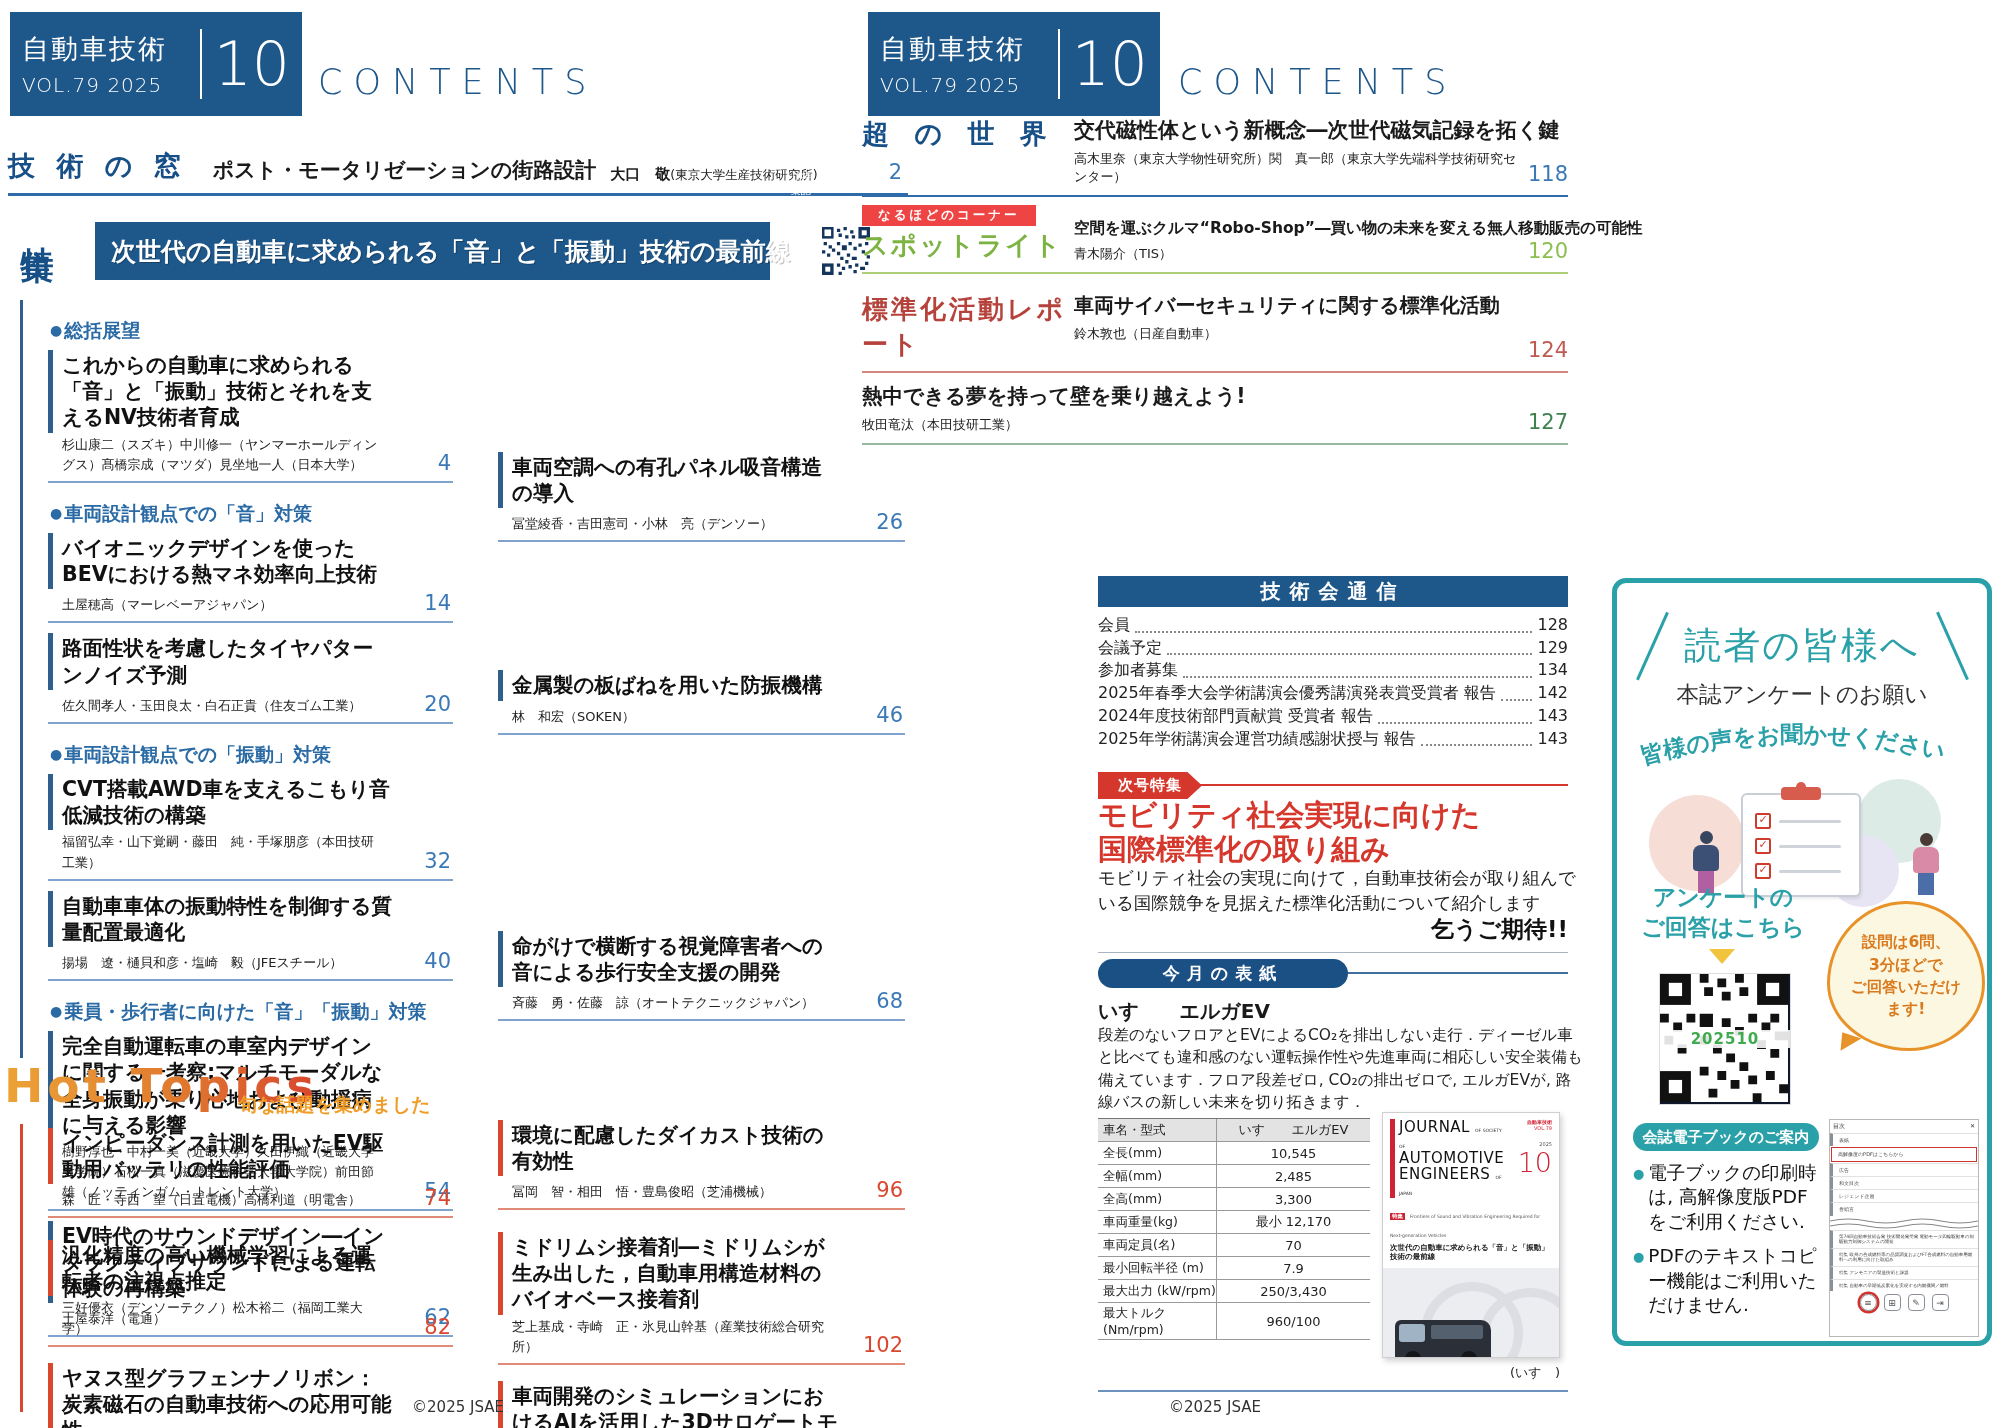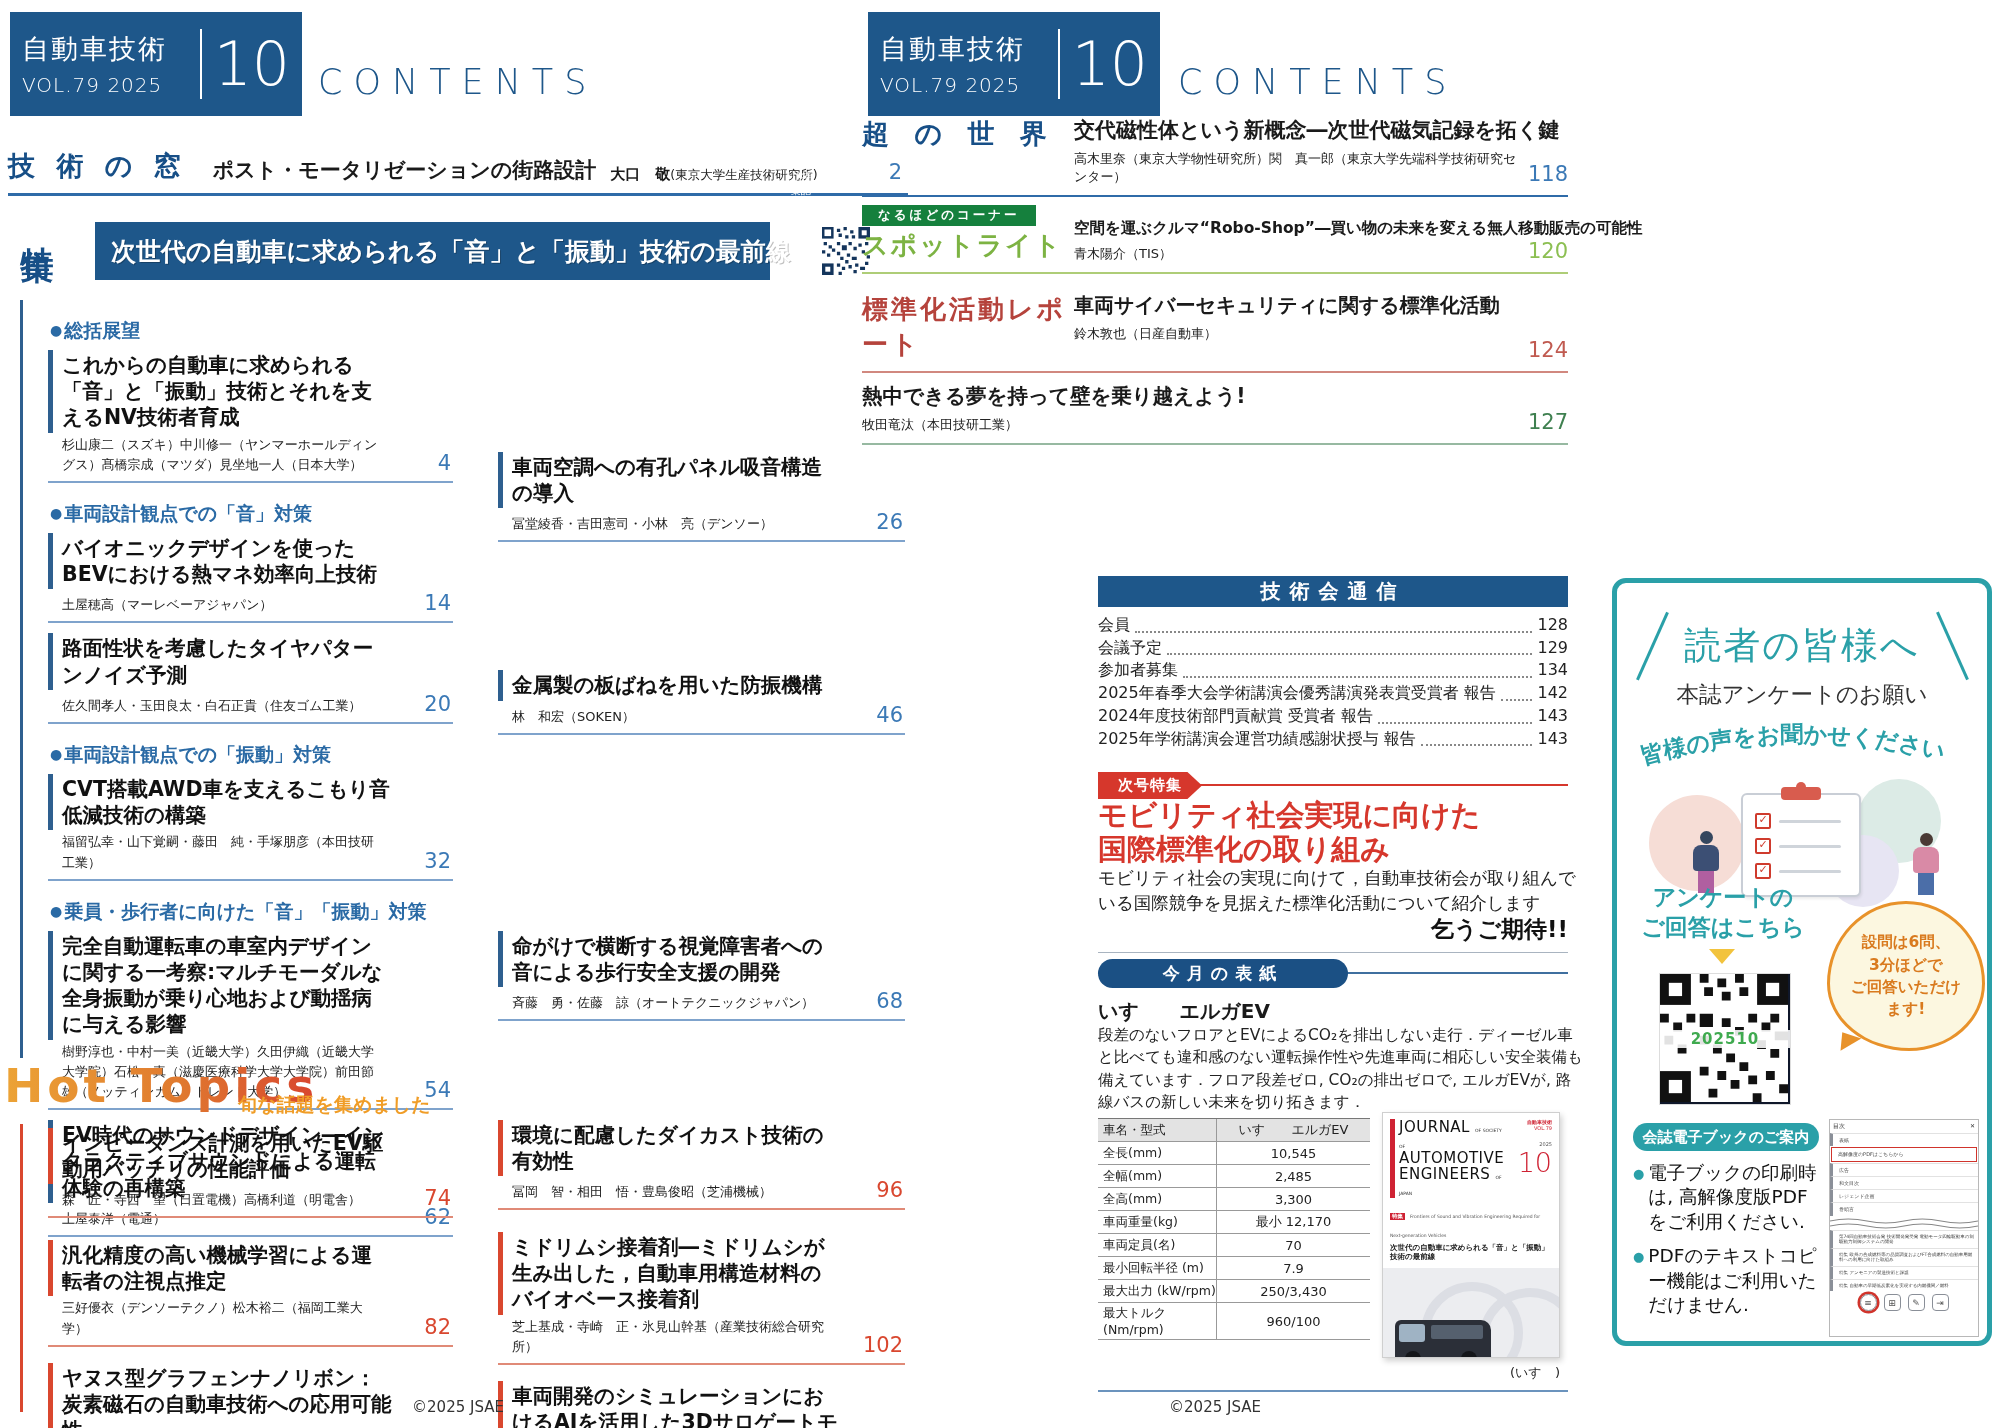--- a/index.html
+++ b/index.html
@@ -102,21 +102,21 @@
   .rsec .t{font-weight:bold;white-space:nowrap;}
   .rsec .au{font-size:13px;margin-top:6px;color:#222;}
   .rsec .pg{align-self:flex-end;margin-left:8px;font-size:21px;text-align:right;}
   .sec-blue{border-bottom:2.5px solid #2f6ba8;}
   .sec-blue .lab{font-size:27px;font-weight:bold;color:#174f87;letter-spacing:8px;}
   .sec-blue .t{font-size:21px;}
   .sec-blue .pg{color:#3b79b6;}
   .sec-green{border-bottom:2.5px solid #aecd77;}
   .sec-green .t{font-size:15.5px;padding-top:14px;}
   .sec-green .pg{color:#8cbf52;}
-  .badge-green{display:inline-block;background:#15803d;color:#fff;font-size:12.5px;
+  .badge-green{display:inline-block;background:#ef4444;color:#fff;font-size:12.5px;
     padding:2px 16px;letter-spacing:3px;font-weight:bold;}
   .spot-label{font-size:26px;font-weight:bold;color:#7db343;letter-spacing:2px;margin-top:2px;}
   .sec-red{border-bottom:2.5px solid #d1887f;}
   .sec-red .lab{font-size:26px;font-weight:bold;color:#b5433c;letter-spacing:3px;}
   .sec-red .t{font-size:20px;}
   .sec-red .pg{color:#c05a50;}
   .sec-dgreen{border-bottom:2.5px solid #97b9a1;}
   .badge-dgreen{display:inline-block;background:#2e7d44;color:#fff;font-size:12.5px;
     padding:2px 22px;letter-spacing:3px;font-weight:bold;}
   .relay-label{font-size:19px;font-weight:bold;color:#2e7d44;line-height:1.35;margin-top:3px;letter-spacing:1px;}
@@ -331,20 +331,33 @@
           <span class="bar"></span>
           <h3>CVT搭載AWD車を支えるこもり音低減技術の構築</h3>
         </div>
         <div class="meta">
           <span class="au">福留弘幸・山下覚嗣・藤田　純・手塚朋彦（本田技研工業）</span>
           <span class="pg">32</span>
         </div>
       </div>
     </div>
 
+    <div class="t-item">
+
+      <div class="art">
+        <div class="row">
+          <span class="bar"></span>
+          <h3>自動車車体の振動特性を制御する質量配置最適化</h3>
+        </div>
+        <div class="meta">
+          <span class="au">揚場　遼・樋貝和彦・塩崎　毅（JFEスチール）</span>
+          <span class="pg">40</span>
+        </div>
+      </div>
+    </div>
 
     <div class="t-item">
       <div class="cat">乗員・歩行者に向けた「音」「振動」対策</div>
       <div class="art">
         <div class="row">
           <span class="bar"></span>
           <h3>完全自動運転車の車室内デザインに関する一考察:マルチモーダルな全身振動が乗り心地および動揺病に与える影響</h3>
         </div>
         <div class="meta">
           <span class="au">樹野淳也・中村一美（近畿大学）久田伊織（近畿大学大学院）石松一真（滋慶医療科学大学大学院）前田節雄（ノッティンガム・トレント大学）</span>

